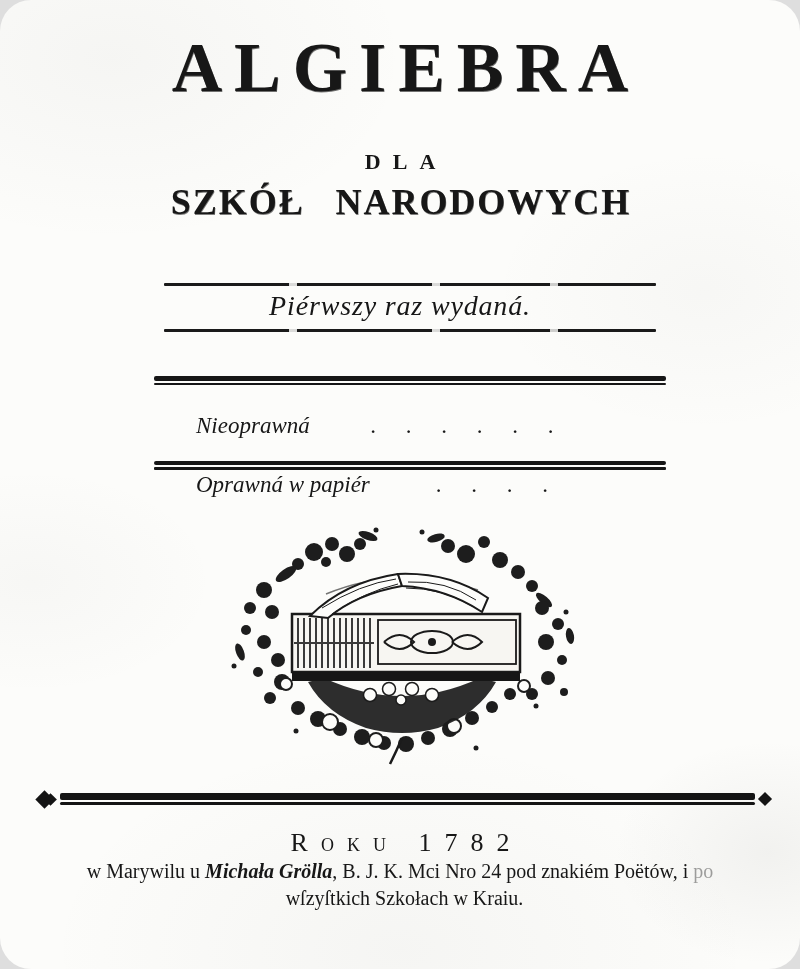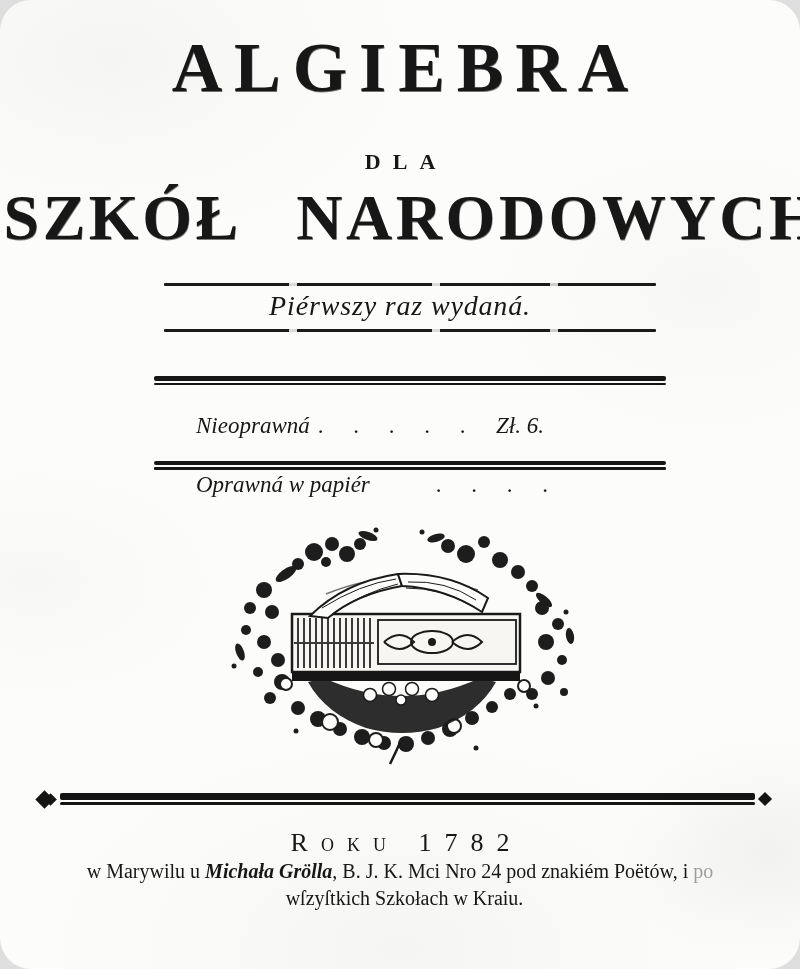--- a/index.html
+++ b/index.html
@@ -25,21 +25,21 @@
     top:28px;font-size:70px;font-weight:bold;
     letter-spacing:.17em;text-indent:.17em;
     white-space:nowrap;
     text-shadow:.5px .5px 0 rgba(0,0,0,.55);
   }
   .connector{
     top:149px;font-size:22px;font-weight:bold;
     letter-spacing:.55em;text-indent:.55em;
   }
   .subtitle{
-    top:181px;font-size:64px;font-weight:bold;
+    top:181px;font-size:36px;font-weight:bold;
     letter-spacing:.055em;word-spacing:.55em;text-indent:.055em;
     white-space:nowrap;
     text-shadow:.5px .5px 0 rgba(0,0,0,.5);
   }
 
   .rule{position:absolute;border-radius:1px;}
   .broken{
     height:3px;
     background:linear-gradient(90deg,
       #1a1a1a 0 25.5%, rgba(26,26,26,.15) 25.5% 27%,
@@ -118,21 +118,20 @@
   <div id="rule-b" class="rule broken"></div>
 
   <div id="dbl-top" class="dbl-rule">
     <span class="bar-a"></span>
     <span class="bar-b"></span>
   </div>
 
   <div id="price-row-0" class="price-row">
     <span class="price-label">Nieoprawná</span>
     <span class="price-leader">. . . . . .</span>
-    <span class="price-value">Zł. 6.</span>
   </div>
   <div id="price-row-1" class="price-row">
     <span class="price-label">Oprawná w papiér</span>
     <span class="price-leader">. . . .</span>
   </div>
 
   <div id="dbl-bottom" class="dbl-rule">
     <span class="bar-a"></span>
     <span class="bar-b"></span>
   </div>

